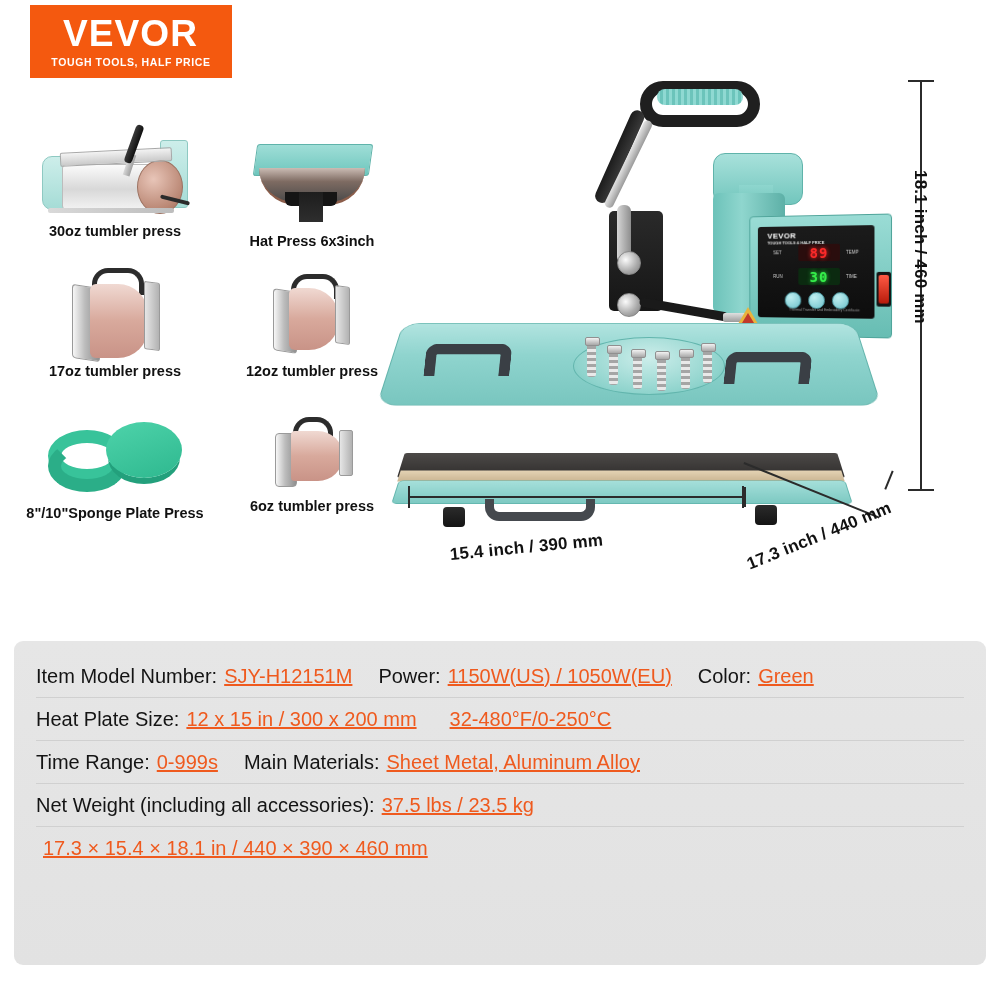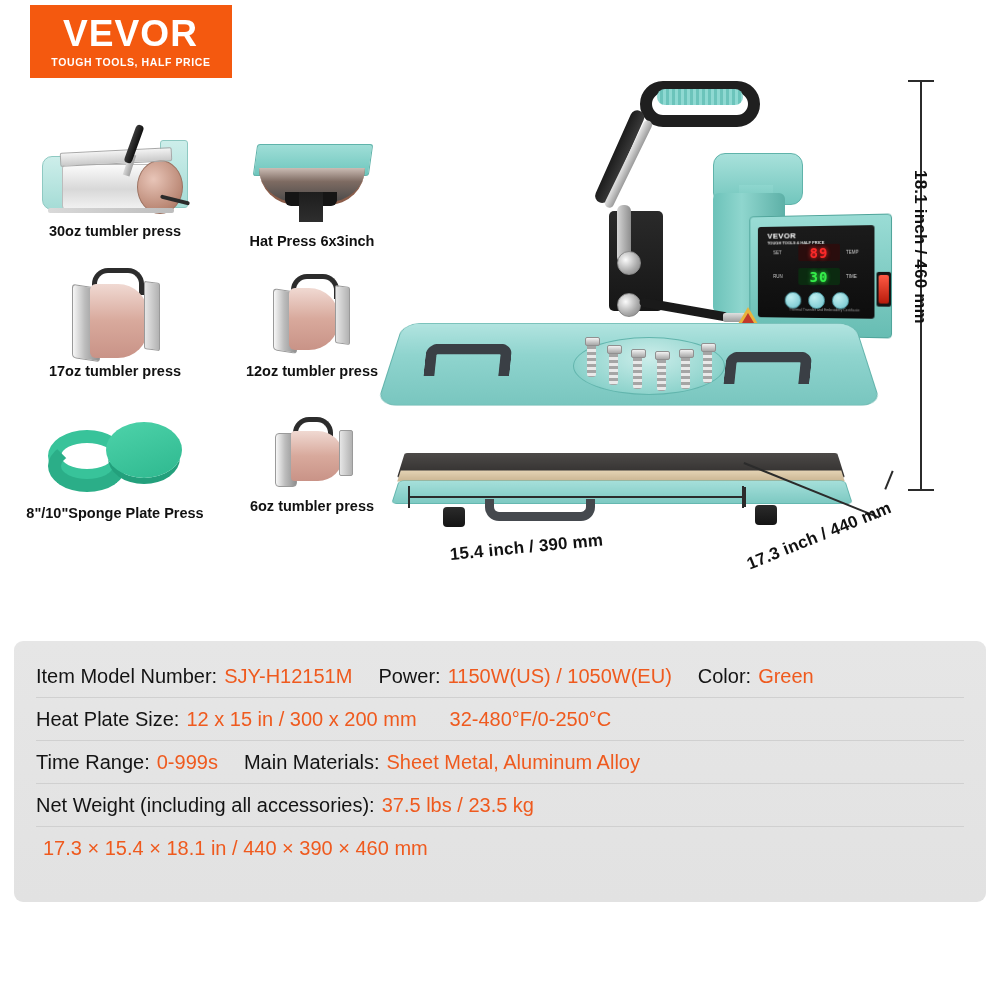--- a/index.html
+++ b/index.html
@@ -371,38 +371,38 @@
   #dim-d-capR  { left:888px; top:470px; width:1.5px; height:20px; transform:rotate(22deg);}
   #dim-d-text  { left:748px; top:555px; transform:rotate(-22deg); transform-origin:left center;}
 
   #dim-v-line  { left:920px; top:80px; width:1.5px; height:410px; }
   #dim-v-capT  { left:908px; top:80px; width:26px; height:1.5px; }
   #dim-v-capB  { left:908px; top:489px; width:26px; height:1.5px; }
   #dim-v-text  { left:930px; top:170px; transform:rotate(90deg); transform-origin:left top; }
 
   
   .spec {
-    position:absolute; left:14px; top:641px; width:972px; height:261px;
+    position:absolute; left:14px; top:641px; width:972px; height:324px;
     background:linear-gradient(180deg,#e6e6e6,#e2e2e2);
     border-radius:9px;
     box-sizing:border-box;
     padding:0 22px;
   }
   .spec-row {
     height:42px;
     display:flex; align-items:center;
     border-bottom:1px solid #d0d0d0;
     font-size:20px;
     color:#1a1a1a;
     white-space:nowrap;
   }
   .spec-row:first-child { margin-top:14px; }
   .spec-row:last-child { border-bottom:none; }
   .spec-k { font-weight:400; color:#141414; }
-  .spec-v { color:#ef5a1e; margin-left:7px; font-weight:400; }
+  .spec-v { color:#ef5a1e; margin-left:7px; font-weight:400;text-decoration:underline; }
   .spec-gap { display:inline-block; width:26px; }
 </style>
 </head>
 <body>
 
 <div class="page">
 
   <div class="logo-box">
     <div class="logo-word">VEVOR</div>
     <div class="logo-tag">TOUGH TOOLS, HALF PRICE</div>

